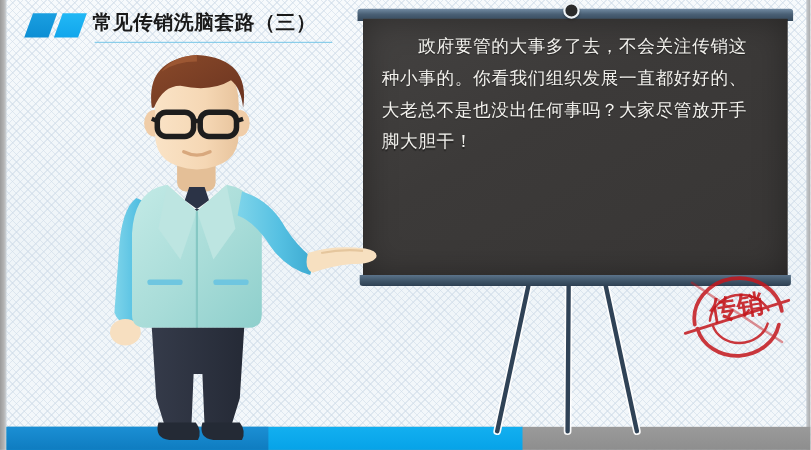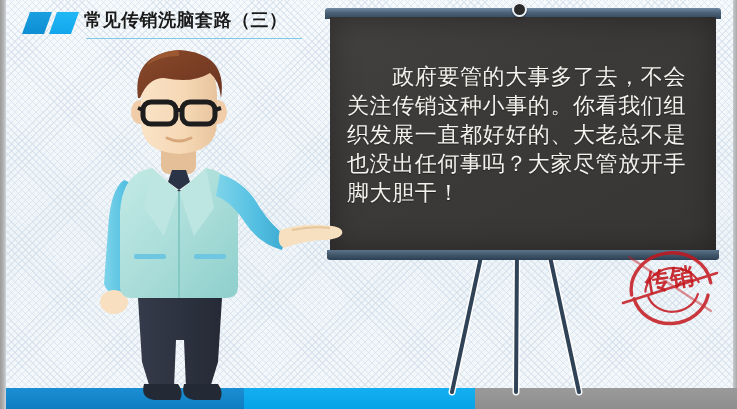--- a/index.html
+++ b/index.html
@@ -127,28 +127,27 @@
     left: 2px; bottom: 0;
     width: 392px; height: 10px;
     background: linear-gradient(180deg,#5b738a 0%, #3e5467 55%, #2d4053 100%);
     border-radius: 0 0 3px 3px;
   }
   .board-text {
     position: absolute;
     left: 22px; top: 20px;
     width: 348px;
     color: #f3f2ee;
-    font-size: 22px;
+    font-size: 16px;
     line-height: 29px;
     letter-spacing: .6px;
-    font-family: Liberation Mono, monospace;
+    font-family: Liberation Sans, sans-serif;
     text-shadow: 0 1px 1px rgba(0,0,0,.45);
     white-space: pre-wrap;
     word-break: break-all;
-    margin-top: 36px;
   }
   
   .legs { position: absolute; left: 0; top: 0; width: 737px; height: 409px; z-index: 3; }
   
   .stamp {
     position: absolute;
     left: 615px; top: 237px;
     width: 110px; height: 100px;
     z-index: 8;
   }

